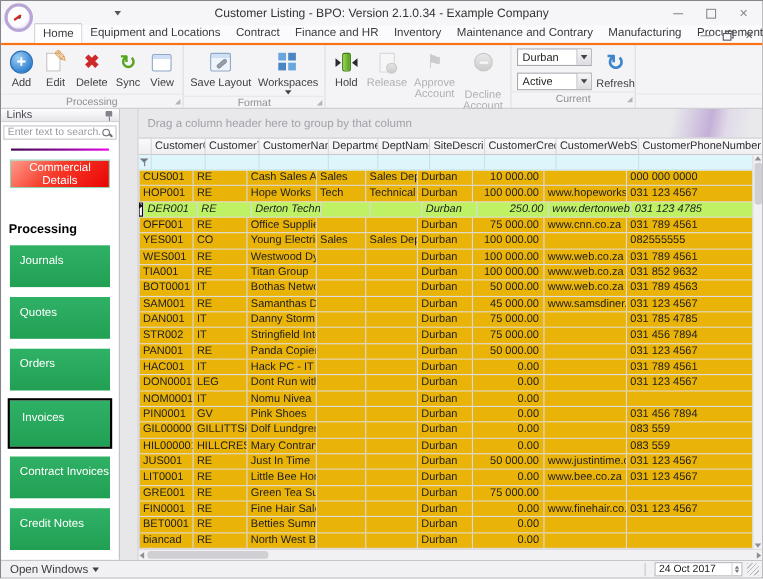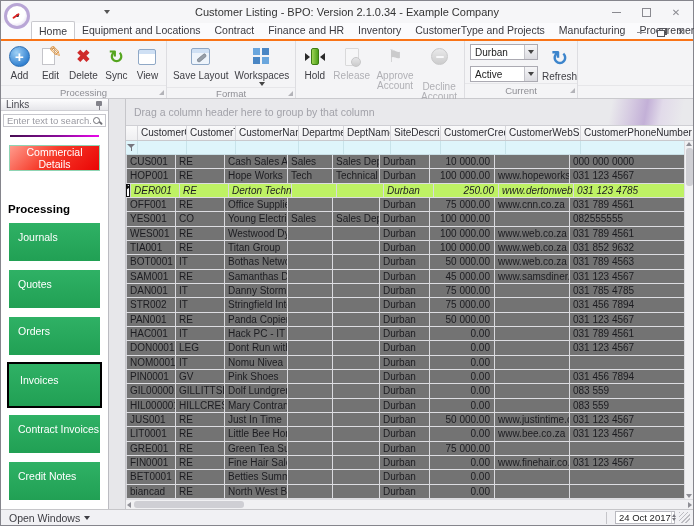--- a/index.html
+++ b/index.html
@@ -101,21 +101,21 @@
   .filter-row { height:14px; display:flex; background:#def5fb; border-bottom:1px solid #c9dfe6; flex:0 0 auto; }
   .fcell { border-right:1px solid #c7e3ea; }
   .w-ind { width:12px; flex:0 0 auto; display:flex; align-items:center; justify-content:center; }
   .c0{width:49px;flex:0 0 auto}.c1{width:49px;flex:0 0 auto}.c2{width:63px;flex:0 0 auto}
   .c3{width:45px;flex:0 0 auto}.c4{width:47px;flex:0 0 auto}.c5{width:50px;flex:0 0 auto}
   .c6{width:65px;flex:0 0 auto}.c7{width:75px;flex:0 0 auto}.c8{width:116px;flex:1 1 auto;border-right:none}
   .funnel-icon { position:relative; width:9px; height:9px; }
   .funnel-icon::before { content:''; position:absolute; left:0; top:1px; width:0; height:0; border-left:4px solid transparent; border-right:4px solid transparent; border-top:4px solid #76767e; }
   .funnel-icon::after { content:''; position:absolute; left:3.5px; top:4px; width:1px; height:4px; background:#76767e; }
   .rows { flex:1; display:flex; flex-direction:column; overflow:hidden; }
-  .row { flex:1 1 0; display:flex; background:#737373; border-bottom:1px solid #dddde1; min-height:0; }
+  .row { flex:1 1 0; display:flex; background:#eab308; border-bottom:1px solid #dddde1; min-height:0; }
   .row.selected { background:#bef264;font-style:italic; }
   .cell { font-size:10px; color:#1c1c20; padding:1px 3px 0; border-right:1px solid #dadade; white-space:nowrap; overflow:hidden; }
   .cell.ind { padding:0; border-right:1px solid #cfcfd4; background:#ececef; }
   .row.selected .cell.ind { background:#fff; box-shadow:0 0 0 1px #111 inset; }
   .ptr { display:none; width:0; height:0; border-top:3px solid transparent; border-bottom:3px solid transparent; border-left:4.5px solid #111; }
   .row.selected .ptr { display:block; }
   .num { text-align:right; padding-right:4px; }
   
   .vscroll { position:absolute; right:0; top:42px; bottom:10px; width:9px; background:#f1f1f3; border-left:1px solid #dcdce0; display:flex; flex-direction:column; align-items:center; padding:1px 0; }
   .vthumb { width:7px; height:38px; background:#cfcfd4; border-radius:3px; margin-top:2px; }
@@ -125,21 +125,21 @@
   .sb-tri-d { width:0; height:0; border-left:3px solid transparent; border-right:3px solid transparent; border-top:4px solid #8e8e95; margin-top:auto; }
   .sb-tri-l { width:0; height:0; border-top:3px solid transparent; border-bottom:3px solid transparent; border-right:4px solid #8e8e95; }
   .sb-tri-r { width:0; height:0; border-top:3px solid transparent; border-bottom:3px solid transparent; border-left:4px solid #8e8e95; margin-left:auto; }
 
   
   .statusbar { height:16px; background:#f1f1f4; border-top:1px solid #c6c6c9; display:flex; align-items:center; padding:0 3px 0 8px; flex:0 0 auto; }
   .openwin { display:flex; align-items:center; gap:4px; font-size:10.5px; color:#3c3c42; }
   .ow-tri { width:0; height:0; border-left:3.5px solid transparent; border-right:3.5px solid transparent; border-top:4px solid #3c3c42; }
   .sb-spacer { flex:1; }
   .sb-sep { width:1px; height:12px; background:#c5c5c9; margin-right:8px; }
-  .date-ctl { width:60px; height:13px; background:#fff; border:1px solid #b9b9bf; display:flex; align-items:center; }
+  .date-ctl { width:80px; height:13px; background:#fff; border:1px solid #b9b9bf; display:flex; align-items:center; }
   .date-value { flex:1; font-size:9.5px; color:#222; padding-left:3px; white-space:nowrap; }
   .spinner { width:9px; display:flex; flex-direction:column; align-items:center; gap:1px; border-left:1px solid #d4d4d8; height:100%; justify-content:center; }
   .sp-u { width:0; height:0; border-left:2.5px solid transparent; border-right:2.5px solid transparent; border-bottom:3px solid #77777e; }
   .sp-d { width:0; height:0; border-left:2.5px solid transparent; border-right:2.5px solid transparent; border-top:3px solid #77777e; }
   .grip { width:11px; height:11px; margin-left:4px; background:repeating-linear-gradient(135deg,#bdbdc2 0 1px,transparent 1px 3px); }
 </style>
 </head>
 <body>
 
 <div class="window">
@@ -173,21 +173,21 @@
         <div class="tab">
           <span>Contract</span>
         </div>
         <div class="tab">
           <span>Finance and HR</span>
         </div>
         <div class="tab">
           <span>Inventory</span>
         </div>
         <div class="tab">
-          <span>CustomerType and Projects</span>
+          <span>Maintenance and Contrary</span>
         </div>
         <div class="tab">
           <span>Manufacturing</span>
         </div>
         <div class="tab">
           <span>Procurement</span>
         </div>
       </div>
     <div class="child-controls">
       <div class="child-btn">

